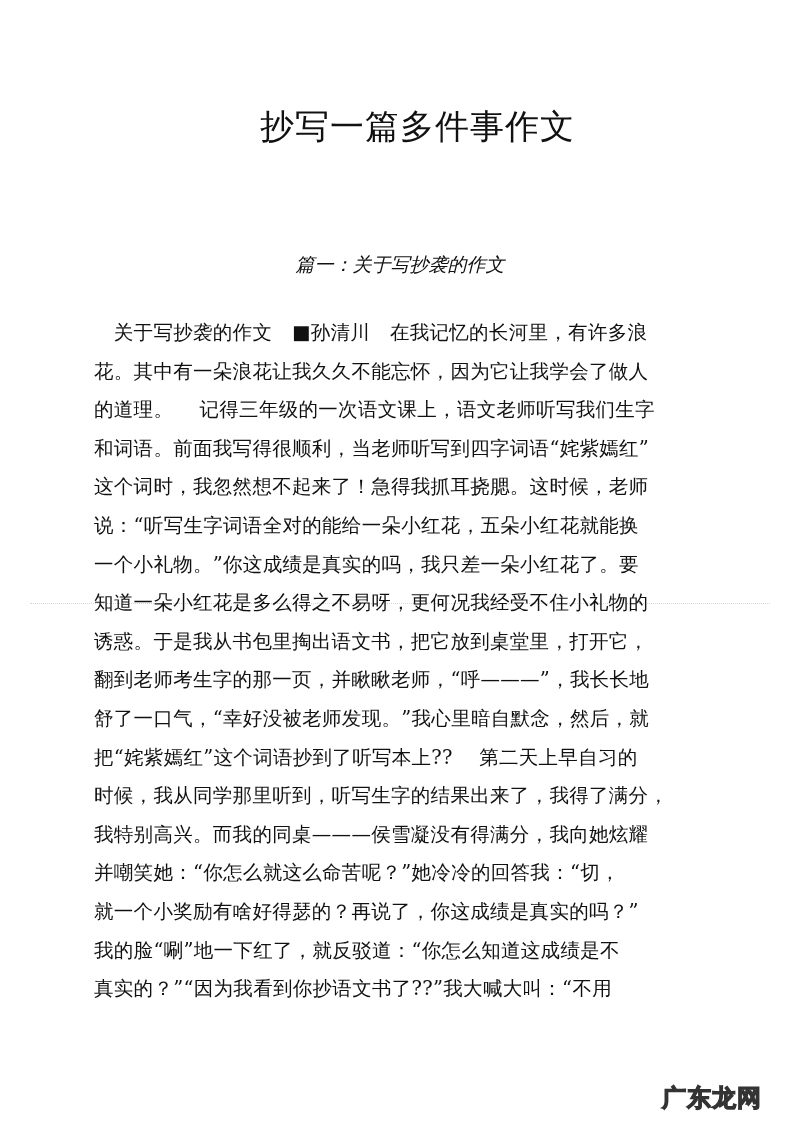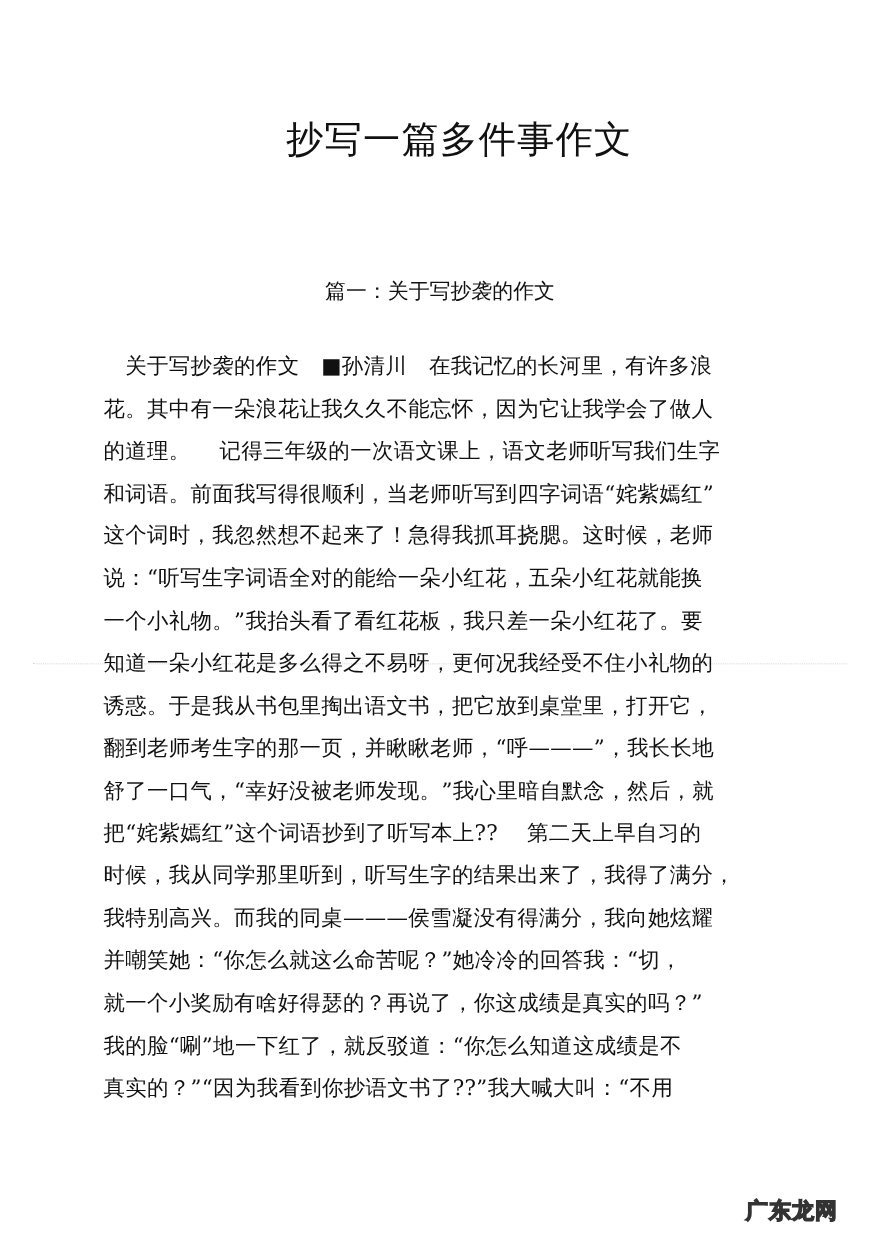--- a/index.html
+++ b/index.html
@@ -22,20 +22,21 @@
       color: #111;
       margin-left: 35px;
     }
     .section-heading {
       position: absolute;
       left: 0; right: 0;
       top: 252px;
       text-align: center;
       font-size: 19px;
       color: #111;
+      font-style: italic;
     }
     .body-lines {
       position: absolute;
       left: 94px;
       top: 288px;
       width: 620px;
       margin-top: 26px;
     }
     .line {
       height: 38.6px;
@@ -47,21 +48,21 @@
     .dotted-rule {
       position: absolute;
       left: 30px; right: 30px;
       top: 603px;
       border-top: 1px dotted #d8d8d8;
     }
     .watermark {
       position: absolute;
       right: 38px;
       bottom: 18px;
-      font-size: 20px;
+      font-size: 24px;
       font-family: "DejaVu Sans", "Liberation Sans", sans-serif;
       font-weight: bold;
       color: #701a75;
       -webkit-text-stroke: 1.2px #333;
       letter-spacing: 1px;
     }
   </style>
 </head>
 <body>
 
@@ -71,21 +72,21 @@
 
   <div class="dotted-rule"></div>
 
   <div class="body-lines">
     <div class="line">　关于写抄袭的作文　■孙清川　在我记忆的长河里，有许多浪</div>
     <div class="line">花。其中有一朵浪花让我久久不能忘怀，因为它让我学会了做人</div>
     <div class="line">的道理。　 记得三年级的一次语文课上，语文老师听写我们生字</div>
     <div class="line">和词语。前面我写得很顺利，当老师听写到四字词语“姹紫嫣红”</div>
     <div class="line">这个词时，我忽然想不起来了！急得我抓耳挠腮。这时候，老师</div>
     <div class="line">说：“听写生字词语全对的能给一朵小红花，五朵小红花就能换</div>
-    <div class="line">一个小礼物。”我抬头看了看红花板，我只差一朵小红花了。要</div>
+    <div class="line">一个小礼物。”你这成绩是真实的吗，我只差一朵小红花了。要</div>
     <div class="line">知道一朵小红花是多么得之不易呀，更何况我经受不住小礼物的</div>
     <div class="line">诱惑。于是我从书包里掏出语文书，把它放到桌堂里，打开它，</div>
     <div class="line">翻到老师考生字的那一页，并瞅瞅老师，“呼———”，我长长地</div>
     <div class="line">舒了一口气，“幸好没被老师发现。”我心里暗自默念，然后，就</div>
     <div class="line">把“姹紫嫣红”这个词语抄到了听写本上??　 第二天上早自习的</div>
     <div class="line">时候，我从同学那里听到，听写生字的结果出来了，我得了满分，</div>
     <div class="line">我特别高兴。而我的同桌———侯雪凝没有得满分，我向她炫耀</div>
     <div class="line">并嘲笑她：“你怎么就这么命苦呢？”她冷冷的回答我：“切，</div>
     <div class="line">就一个小奖励有啥好得瑟的？再说了，你这成绩是真实的吗？”</div>
     <div class="line">我的脸“唰”地一下红了，就反驳道：“你怎么知道这成绩是不</div>

